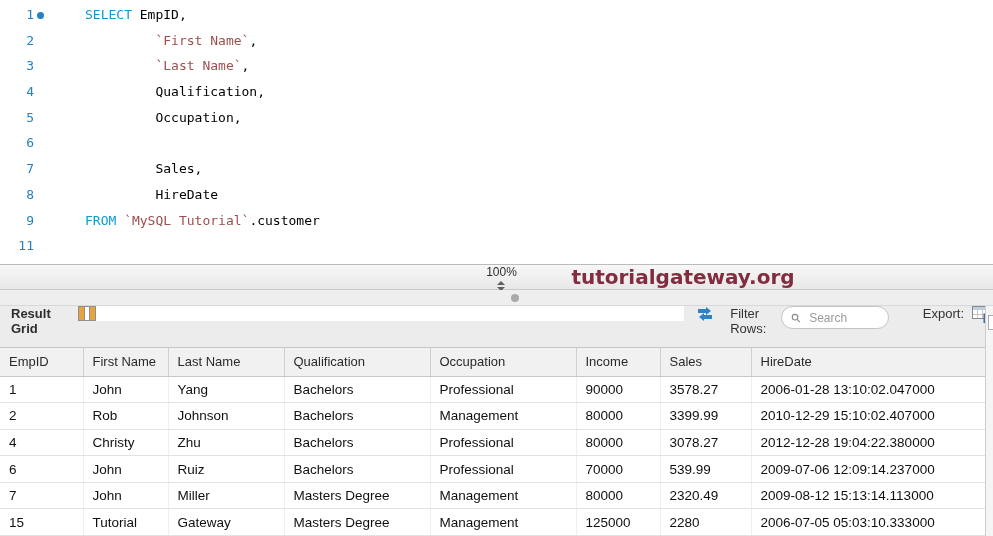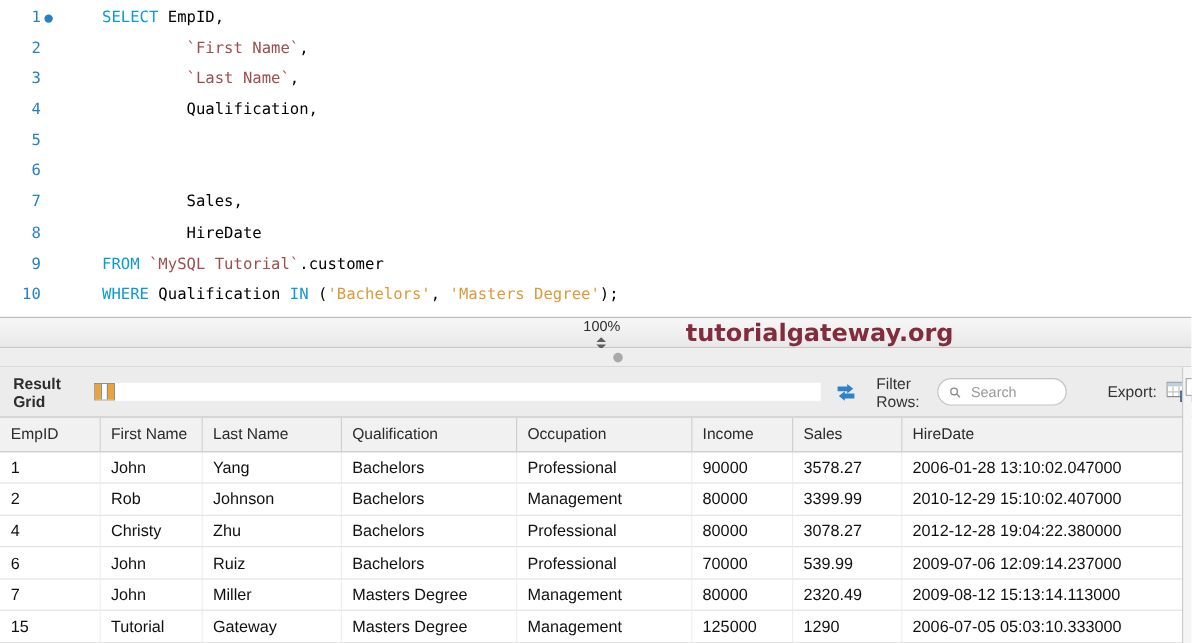--- a/index.html
+++ b/index.html
@@ -61,21 +61,21 @@
   }
 
   
   .splitter { position: relative; height: 16px; background: #eeeeee; border-bottom: 1px solid #d8d8d8; }
   .grip { position: absolute; left: 511px; top: 4px; width: 8px; height: 8px; border-radius: 50%; background: #a9a9a9; }
 
   
   .toolbar {
     position: relative; height: 42px; background: #ececec;
     border-bottom: 1px solid #c6c6c6;
-    display: flex; align-items: center;
+    display: flex; align-items: flex-start;
     font-size: 13px; color: #333; padding-left: 11px;
   }
   .rg-title { font-weight: bold; color: #2d2d2d; }
   .tb-icon { display: inline-flex; align-items: center; }
   .tb-icon.grid { margin-left: 24px; }
   .tb-icon.refresh { margin-left: 12px; }
   .filter-label { margin-left: 16px; }
   .search-box {
     display: inline-flex; align-items: center;
     width: 162px; height: 23px; margin-left: 9px;
@@ -137,39 +137,36 @@
         <div class="eline">
           <span class="gutter">3</span>
           <span class="code"><span class="seg-pl">         </span><span class="seg-id">`Last Name`</span><span class="seg-pl">,</span></span>
         </div>
         <div class="eline">
           <span class="gutter">4</span>
           <span class="code"><span class="seg-pl">         Qualification,</span></span>
         </div>
         <div class="eline">
           <span class="gutter">5</span>
+          <span class="code"><span class="seg-pl">         Occupation,</span></span>
         </div>
         <div class="eline">
           <span class="gutter">6</span>
         </div>
         <div class="eline">
           <span class="gutter">7</span>
           <span class="code"><span class="seg-pl">         Sales,</span></span>
         </div>
         <div class="eline">
           <span class="gutter">8</span>
           <span class="code"><span class="seg-pl">         HireDate</span></span>
         </div>
         <div class="eline">
           <span class="gutter">9</span>
           <span class="code"><span class="seg-kw">FROM</span><span class="seg-pl"> </span><span class="seg-id">`MySQL Tutorial`</span><span class="seg-pl">.customer</span></span>
-        </div>
-        <div class="eline">
-          <span class="gutter">10</span>
-          <span class="code"><span class="seg-kw">WHERE</span><span class="seg-pl"> Qualification </span><span class="seg-kw">IN</span><span class="seg-pl"> (</span><span class="seg-str">'Bachelors'</span><span class="seg-pl">, </span><span class="seg-str">'Masters Degree'</span><span class="seg-pl">);</span></span>
         </div>
         <div class="eline">
           <span class="gutter">11</span>
           <span class="code"></span>
         </div>
       </div>
   </div>
 
   <div class="statusbar">
     <span class="zoom">100%</span>
@@ -307,21 +304,21 @@
             <td>2320.49</td>
             <td>2009-08-12 15:13:14.113000</td>
           </tr>
           <tr>
             <td>15</td>
             <td>Tutorial</td>
             <td>Gateway</td>
             <td>Masters Degree</td>
             <td>Management</td>
             <td>125000</td>
-            <td>1290</td>
+            <td>2280</td>
             <td>2006-07-05 05:03:10.333000</td>
           </tr>
         </tbody>
     </table>
   </div>
 
   <div class="right-rail">
     <span class="rail-icon"></span>
   </div>
 

